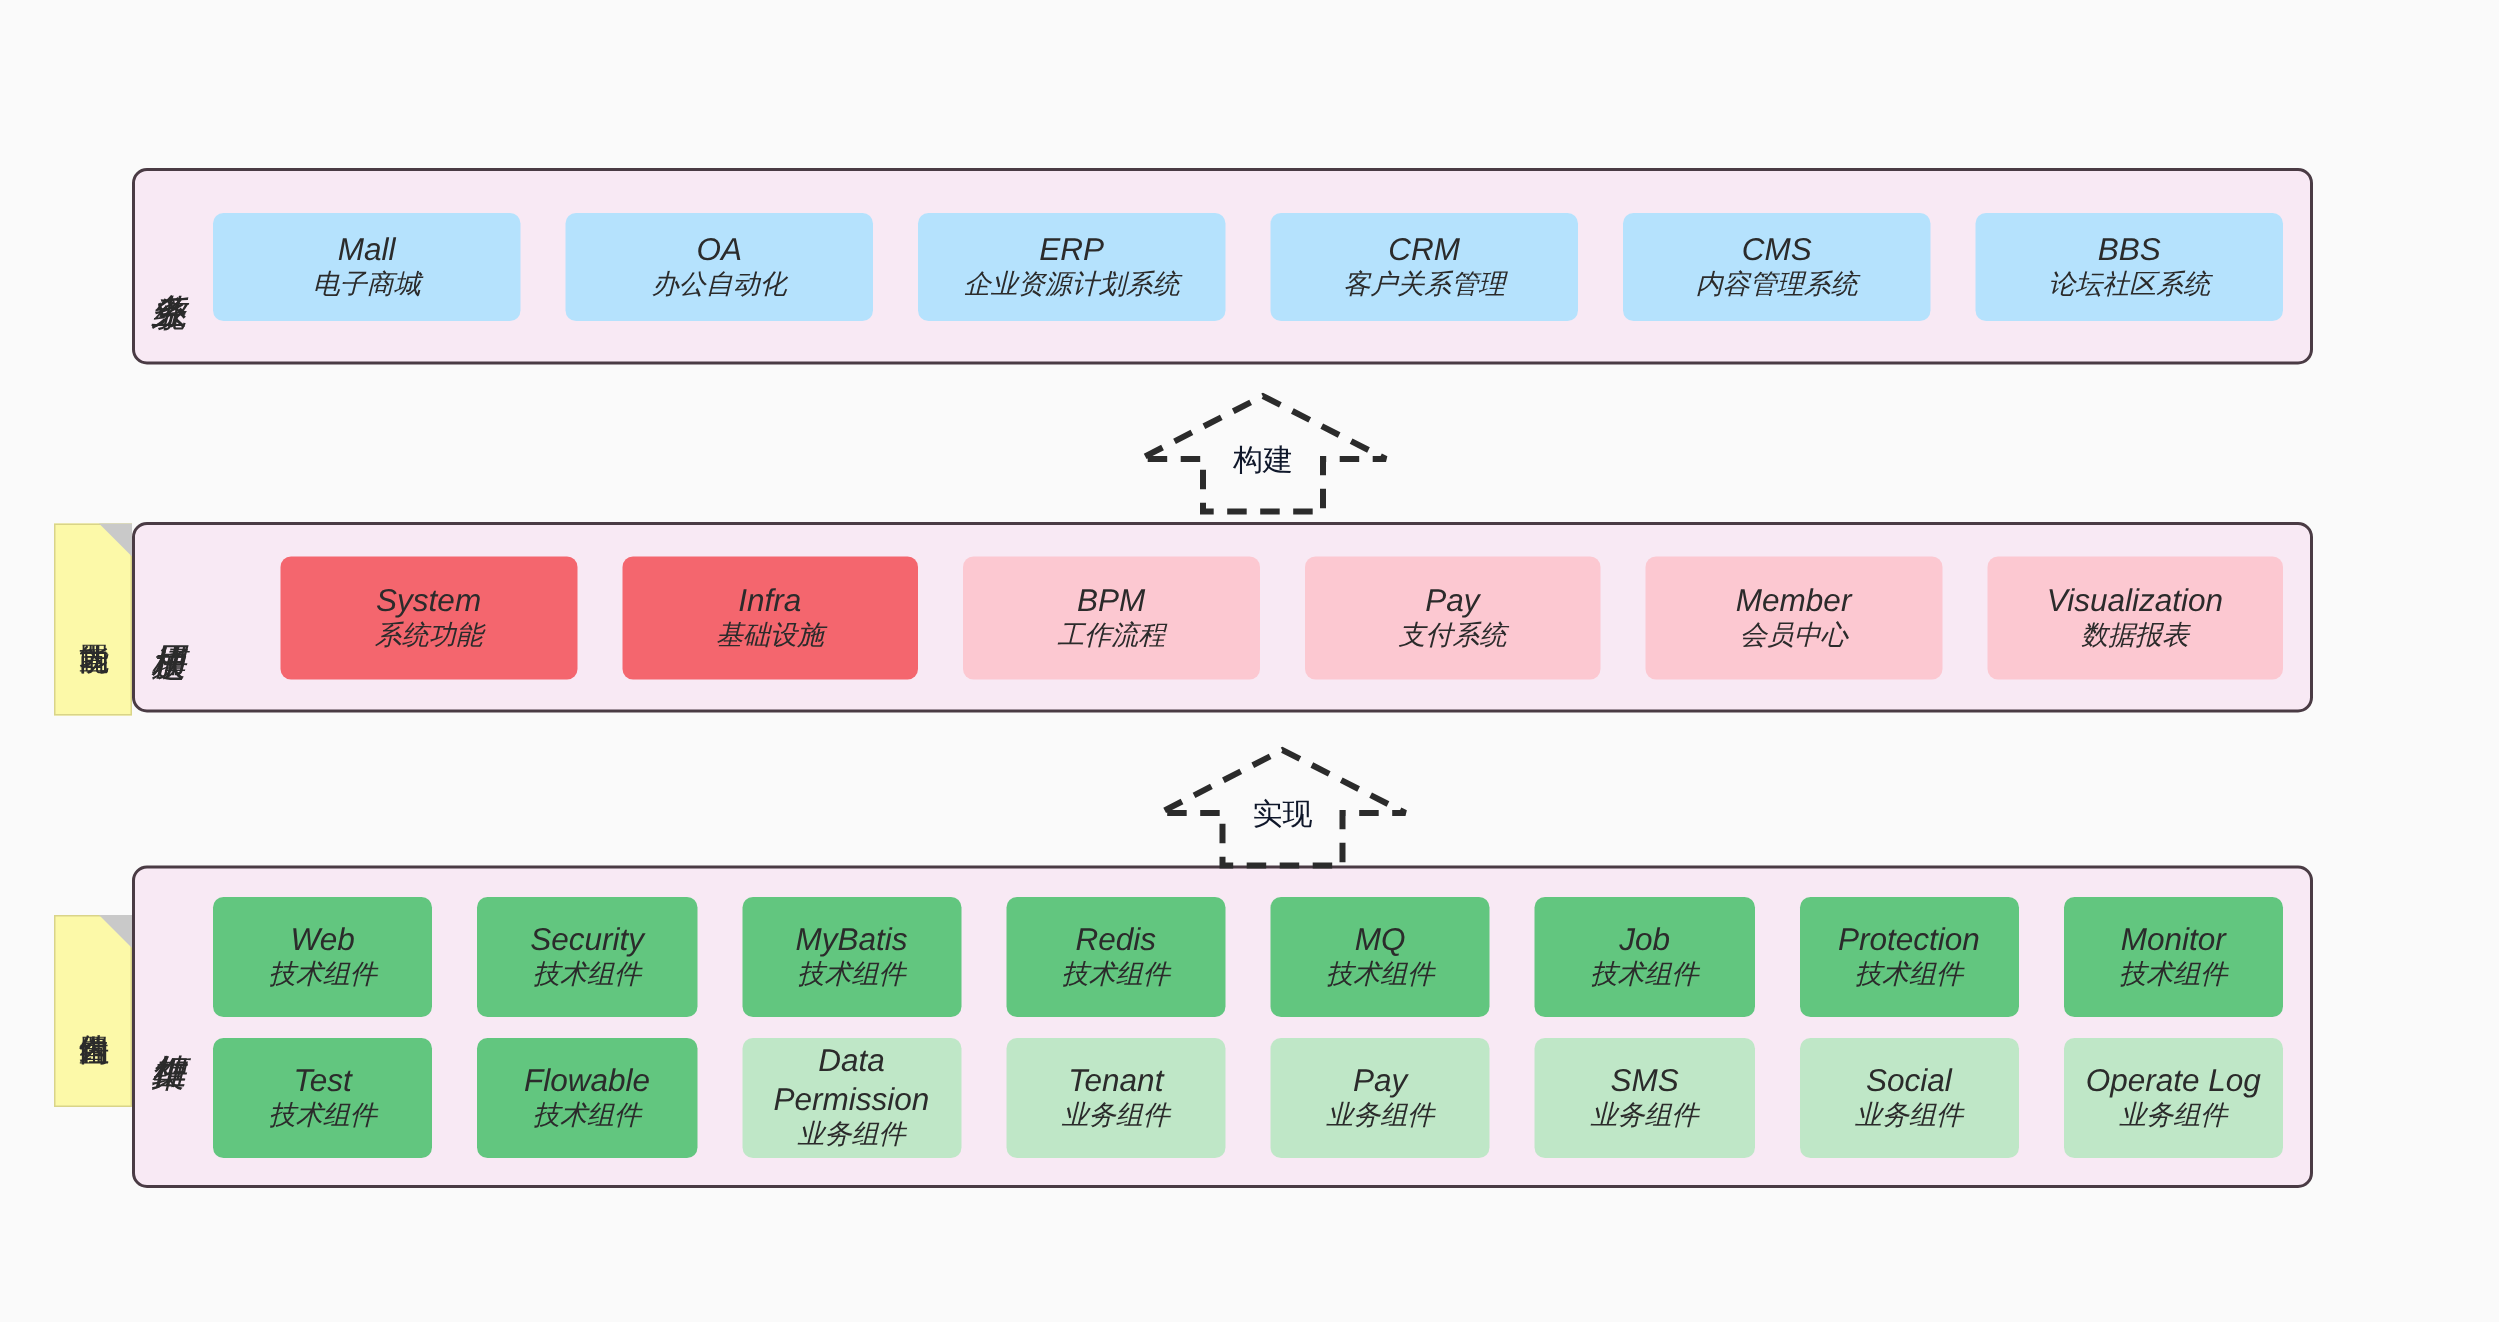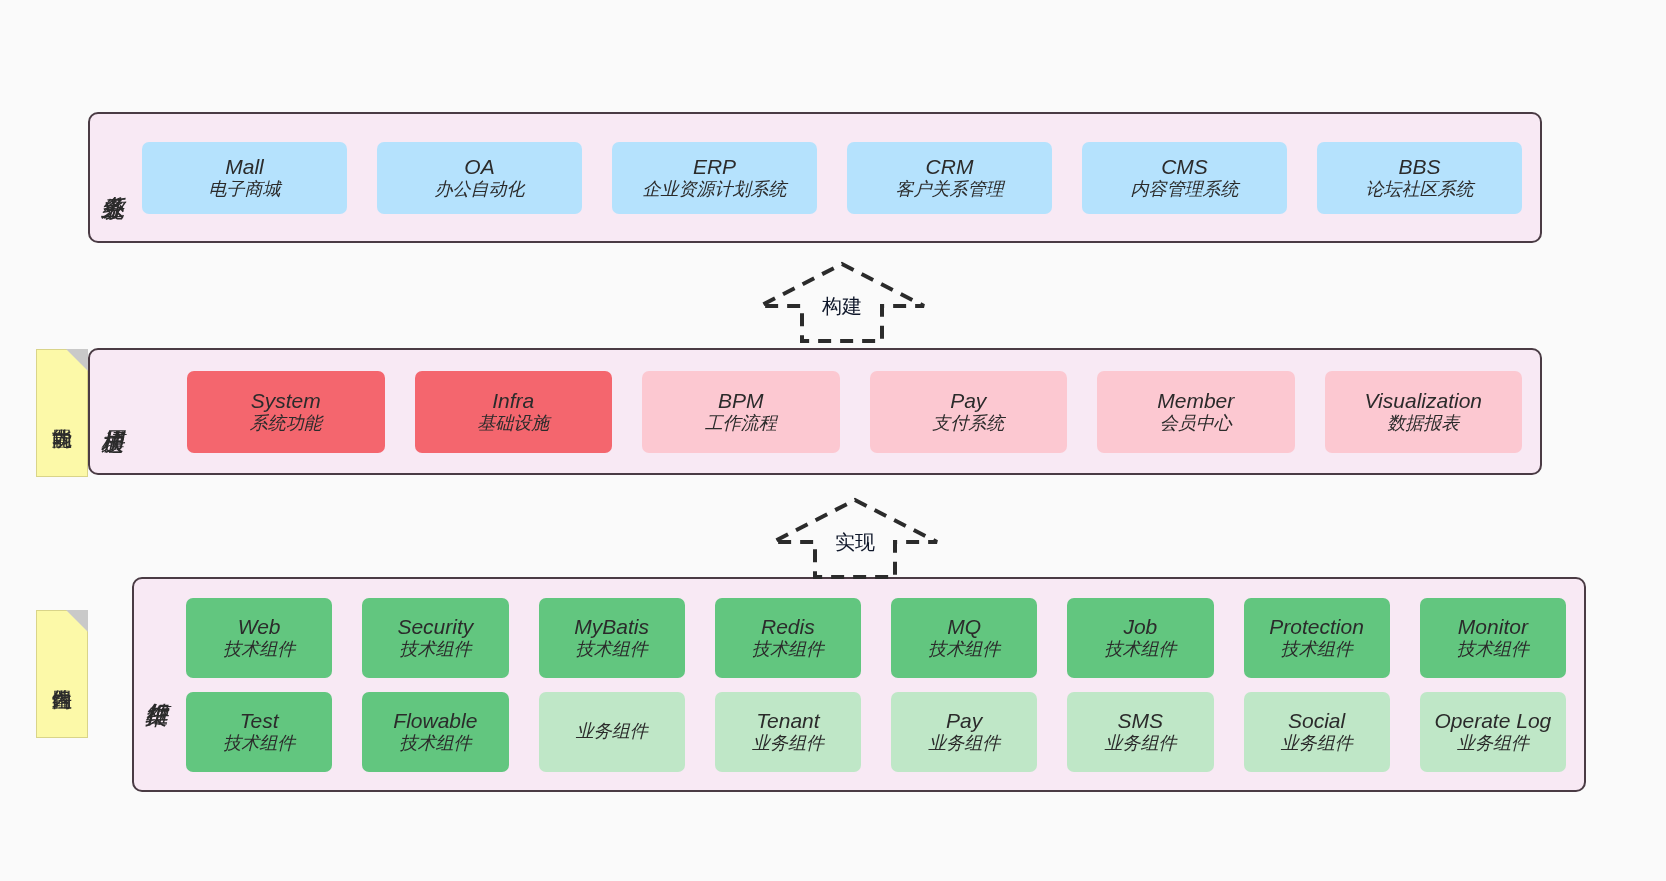--- a/index.html
+++ b/index.html
@@ -89,21 +89,21 @@
   
   .c-blue        { background: #b5e2fd; }
   .c-red         { background: #f4666e; }
   .c-pink        { background: #fcc8d1; }
   .c-green       { background: #62c67f; }
   .c-green-light { background: #bfe7c7; }
 
   
   #layer-business  { left: 88px;  top: 112px; width: 1454px; height: 131px; }
   #layer-common    { left: 88px;  top: 348px; width: 1454px; height: 127px; gap: 45px; }
-  #layer-framework { left: 88px;  top: 577px; width: 1454px; height: 215px; margin-left: 44px; }
+  #layer-framework { left: 88px;  top: 577px; width: 1454px; height: 215px; }
 
   #layer-business .row  { height: 72px; }
   #layer-common .row    { height: 82px; }
   #layer-framework .row { height: 80px; }
 
   
   .note {
     position: absolute;
     width: 52px;
     background: #fcf9a8;
@@ -284,20 +284,21 @@
       <div class="row">
         <div class="card c-green">
           <span class="en">Test</span>
           <span class="cn">技术组件</span>
         </div>
         <div class="card c-green">
           <span class="en">Flowable</span>
           <span class="cn">技术组件</span>
         </div>
         <div class="card c-green-light">
+          <span class="en">Data Permission</span>
           <span class="cn">业务组件</span>
         </div>
         <div class="card c-green-light">
           <span class="en">Tenant</span>
           <span class="cn">业务组件</span>
         </div>
         <div class="card c-green-light">
           <span class="en">Pay</span>
           <span class="cn">业务组件</span>
         </div>

